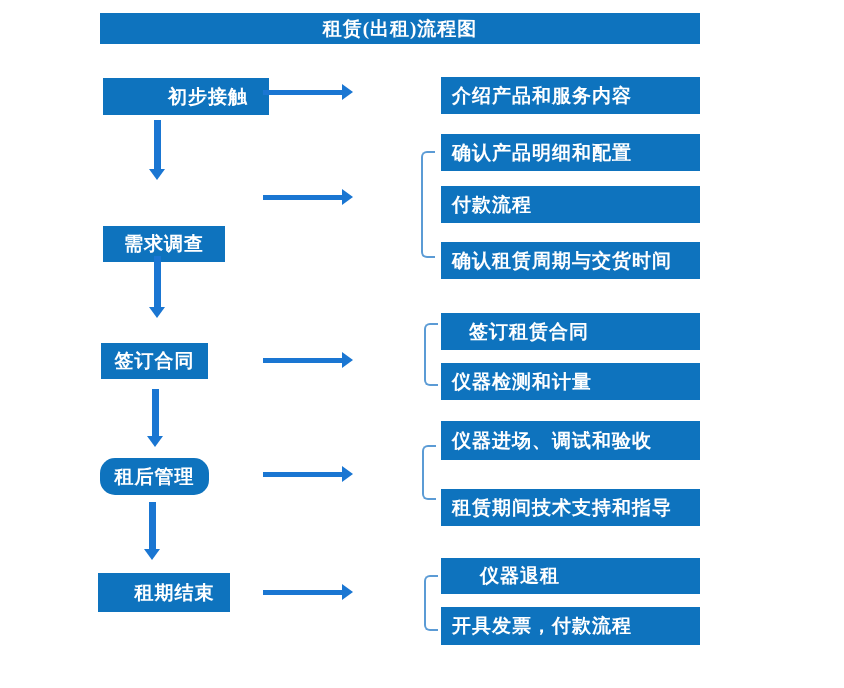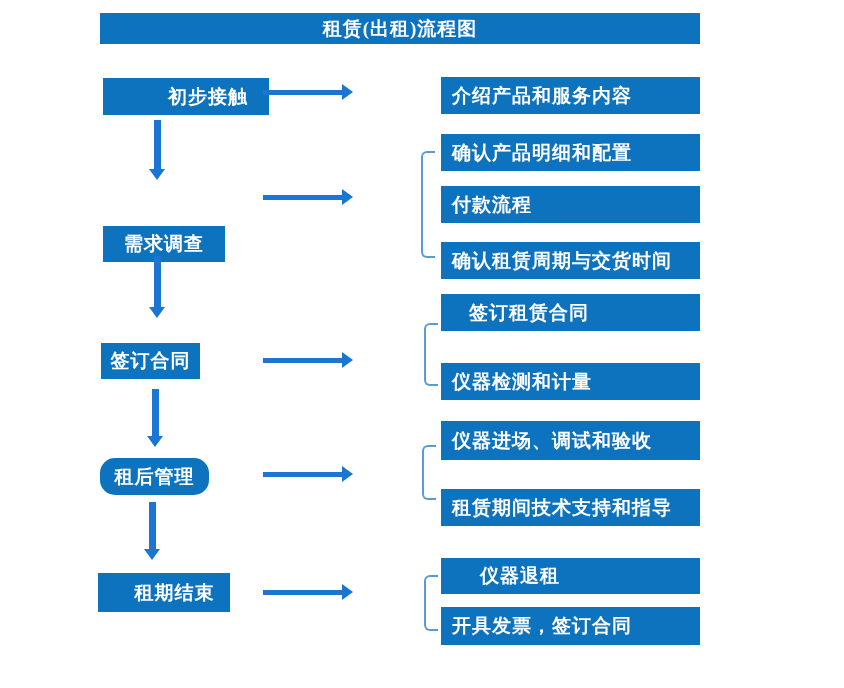--- a/index.html
+++ b/index.html
@@ -62,21 +62,21 @@
     border-radius:6px 0 0 6px;
   }
 </style>
 </head>
 <body>
 
 <div class="title-bar">租赁(出租)流程图</div>
 
 <div class="stepbox" style="left:103px;top:78px;width:122px;height:37px;padding-left:44px;">初步接触</div>
 <div class="stepbox" style="left:103px;top:186px;width:122px;height:36px;margin-top:40px;">需求调查</div>
-<div class="stepbox" style="left:101px;top:343px;width:99px;height:36px;">签订合同</div>
+<div class="stepbox" style="left:101px;top:343px;width:107px;height:36px;">签订合同</div>
 <div class="stepbox" style="left:100px;top:458px;width:109px;height:37px;border-radius:15px;">租后管理</div>
 <div class="stepbox" style="left:98px;top:573px;width:111px;height:39px;padding-left:21px;">租期结束</div>
 
 <div class="varrow" style="left:149px;top:120px;height:60px;">
   <div class="shaft"></div>
   <div class="head"></div>
 </div>
 <div class="varrow" style="left:149px;top:256px;height:62px;">
   <div class="shaft"></div>
   <div class="head"></div>
@@ -115,20 +115,20 @@
 <div class="bracket" style="left:424px;top:323px;height:63px;"></div>
 <div class="bracket" style="left:422px;top:445px;height:55px;"></div>
 <div class="bracket" style="left:424px;top:575px;height:56px;"></div>
 
 <div class="detailbox" style="top:77px;">介绍产品和服务内容</div>
 
 <div class="detailbox" style="top:134px;">确认产品明细和配置</div>
 <div class="detailbox" style="top:186px;">付款流程</div>
 <div class="detailbox" style="top:242px;">确认租赁周期与交货时间</div>
 
-<div class="detailbox" style="top:294px;padding-left:28px;">签订租赁合同</div>
+<div class="detailbox" style="top:313px;padding-left:28px;">签订租赁合同</div>
 <div class="detailbox" style="top:363px;">仪器检测和计量</div>
 
 <div class="detailbox" style="top:421px;height:39px;">仪器进场、调试和验收</div>
 <div class="detailbox" style="top:489px;">租赁期间技术支持和指导</div>
 
 <div class="detailbox" style="top:558px;height:36px;padding-left:39px;">仪器退租</div>
-<div class="detailbox" style="top:607px;height:38px;">开具发票，签订合同</div>
+<div class="detailbox" style="top:607px;height:38px;">开具发票，付款流程</div>
 
 </body></html>

